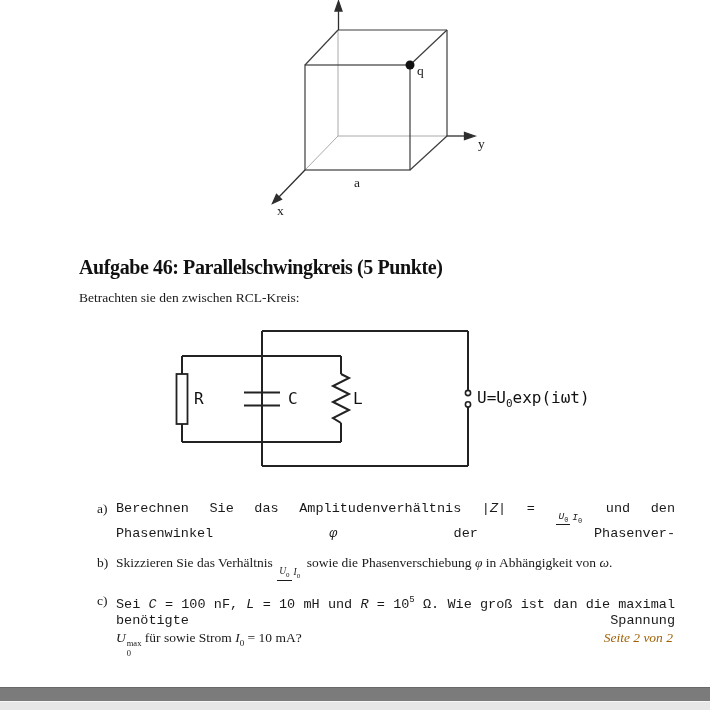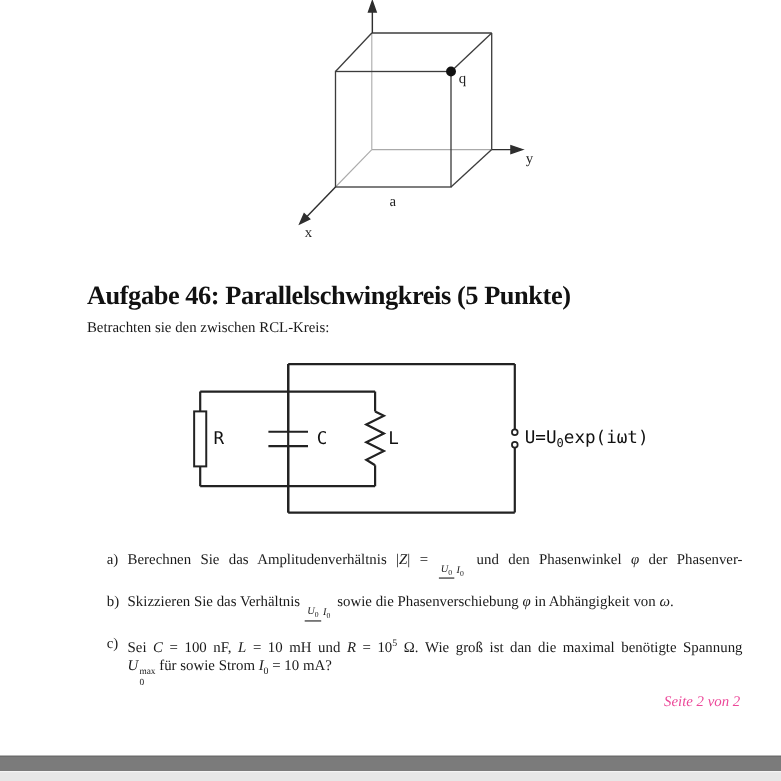--- a/index.html
+++ b/index.html
@@ -6,48 +6,48 @@
   body{
     width:710px;height:710px;position:relative;overflow:hidden;
     background:#ffffff;
     font-family:"Liberation Serif", serif;
     color:#1a1a1a;
   }
   .abs{position:absolute;}
   
   .heading{
     left:79px;top:256px;width:560px;
-    font-size:24px;font-weight:bold;letter-spacing:-0.4px;
+    font-size:20px;font-weight:bold;letter-spacing:-0.4px;
     color:#111;
   }
   .intro{left:79px;top:290px;width:560px;font-size:13.5px;}
   .items{left:97px;top:500px;width:578px;font-size:13.5px;line-height:17px;}
   .item{display:flex;margin-bottom:12px;}
   .item-label{width:19px;flex:none;}
   .item-body{flex:1;}
-  .jline{text-align:justify;text-align-last:justify;}
+  .jline{text-align:justify;text-align-last:justify;font-family:Liberation Mono, monospace;}
   .mi{font-style:italic;}
   sup.exp{font-size:9px;}
   sub.idx{font-size:9px;}
   
   .frac{
     display:inline-flex;align-items:center;
     vertical-align:-7px;font-size:9.5px;line-height:1.15;padding:0 1px;
   }
   .frac .num{border-bottom:1px solid #1a1a1a;padding:0 2px 0.5px;}
   .frac .den{padding:0 2px;}
   .frac sub{font-size:7px;}
   
   .ssstack{
     display:inline-flex;flex-direction:column;align-items:flex-start;
     font-size:8.5px;line-height:1.1;vertical-align:-4px;margin-left:1px;
   }
   .footer{
     left:79px;top:630px;width:594px;text-align:right;
-    font-size:13.5px;font-style:italic;color:#ec4899;
+    font-size:13.5px;font-style:italic;color:#a16207;
   }
   
   svg text.fig-label{font-family:"Liberation Serif",serif;font-size:13.5px;fill:#222;}
   svg text.circ-label{font-family:"DejaVu Sans Mono",monospace;font-size:16px;fill:#111;}
   
   .bar-gray{left:0;top:687px;width:710px;height:14px;background:#7b7b7b;border-top:1px solid #696969;box-sizing:border-box;}
   .bar-light{left:0;top:701px;width:710px;height:9px;background:#e7e7e7;border-top:1px solid #f6f6f6;box-sizing:border-box;}
 </style>
 </head>
 <body>

